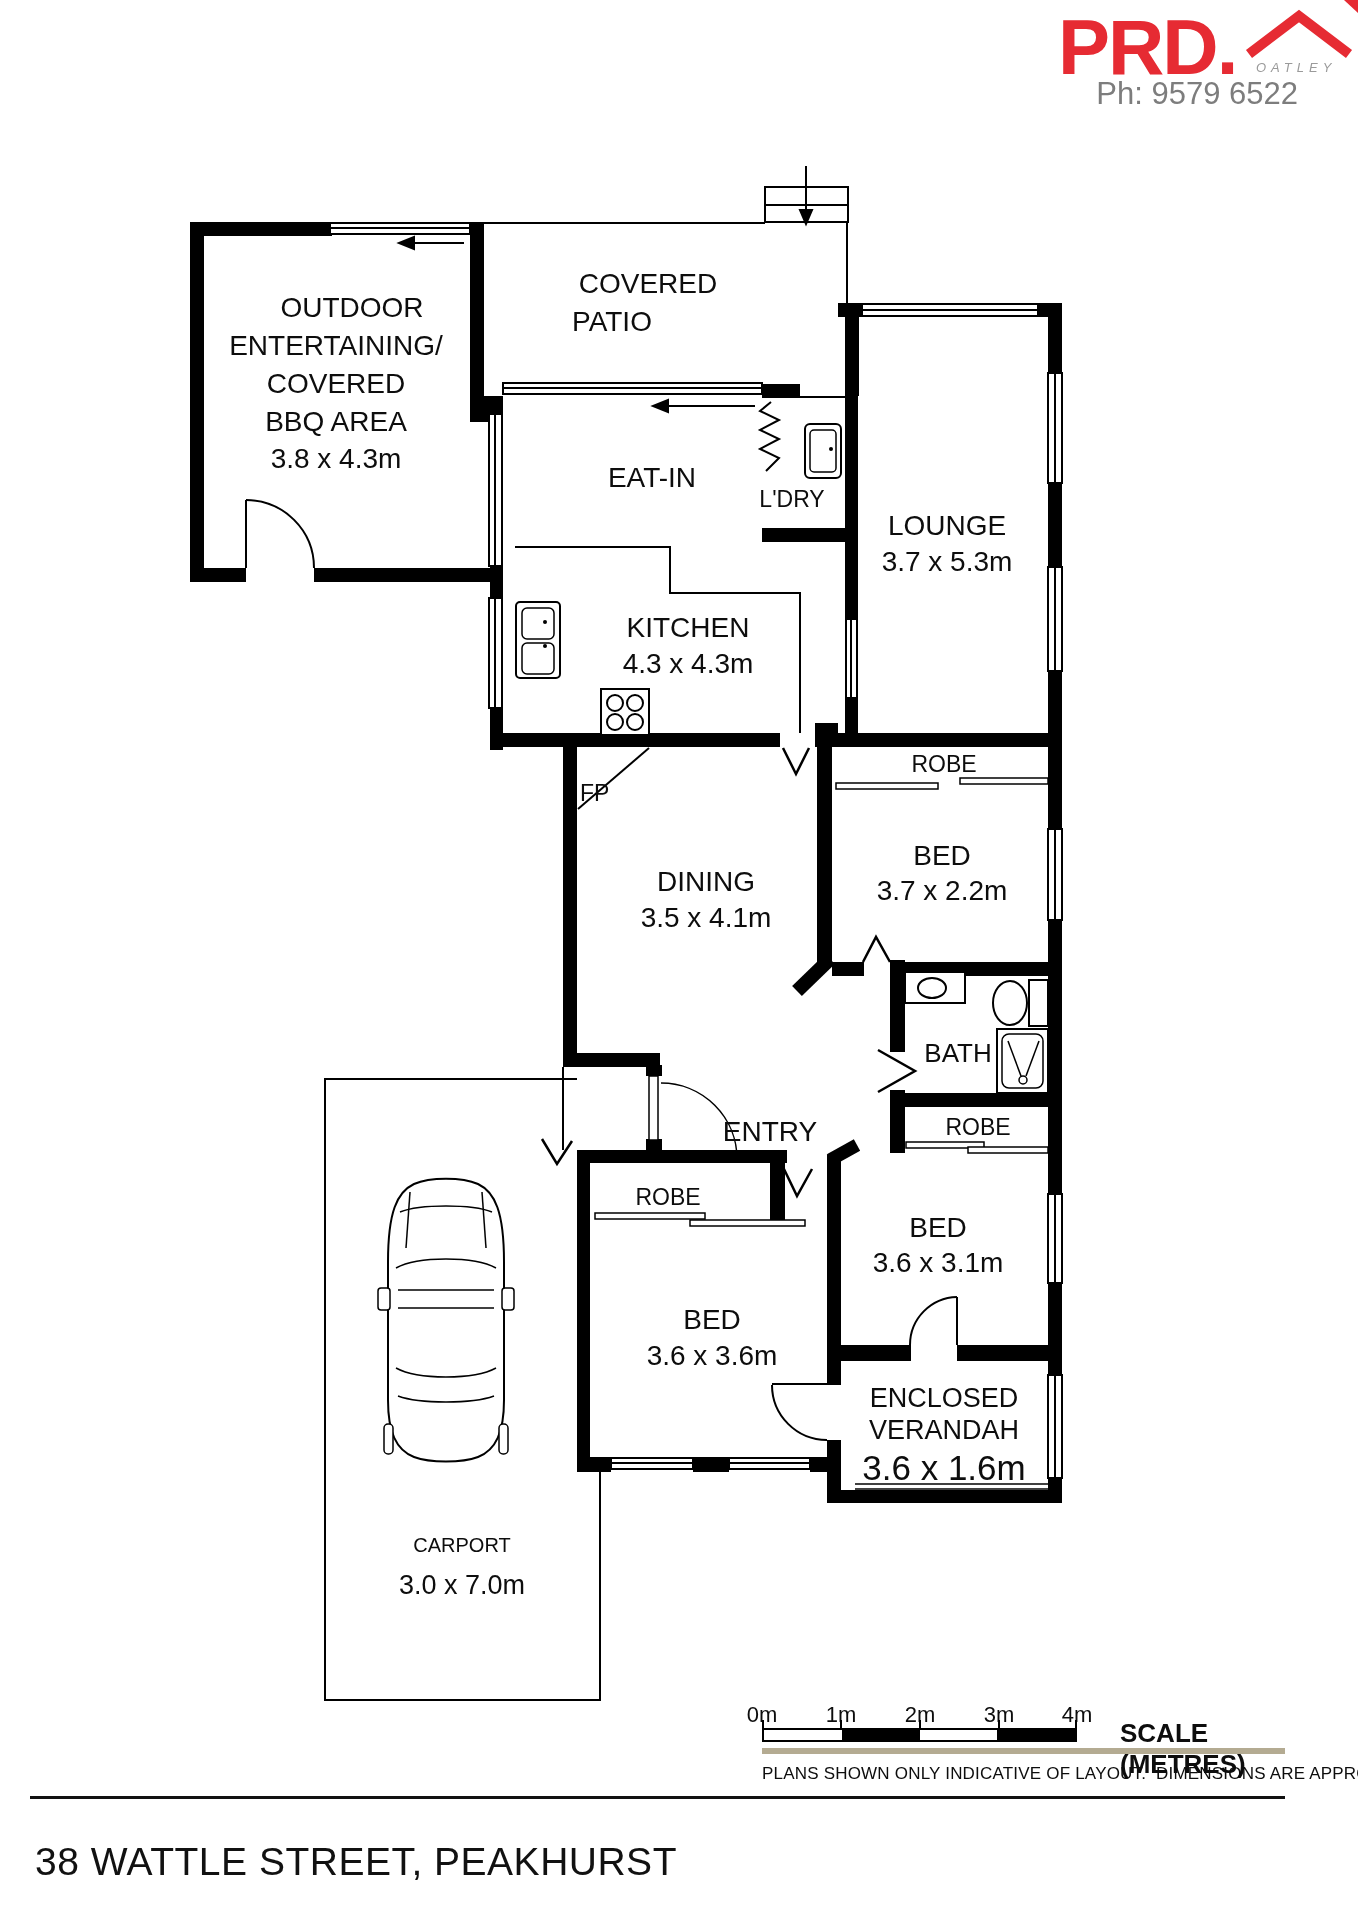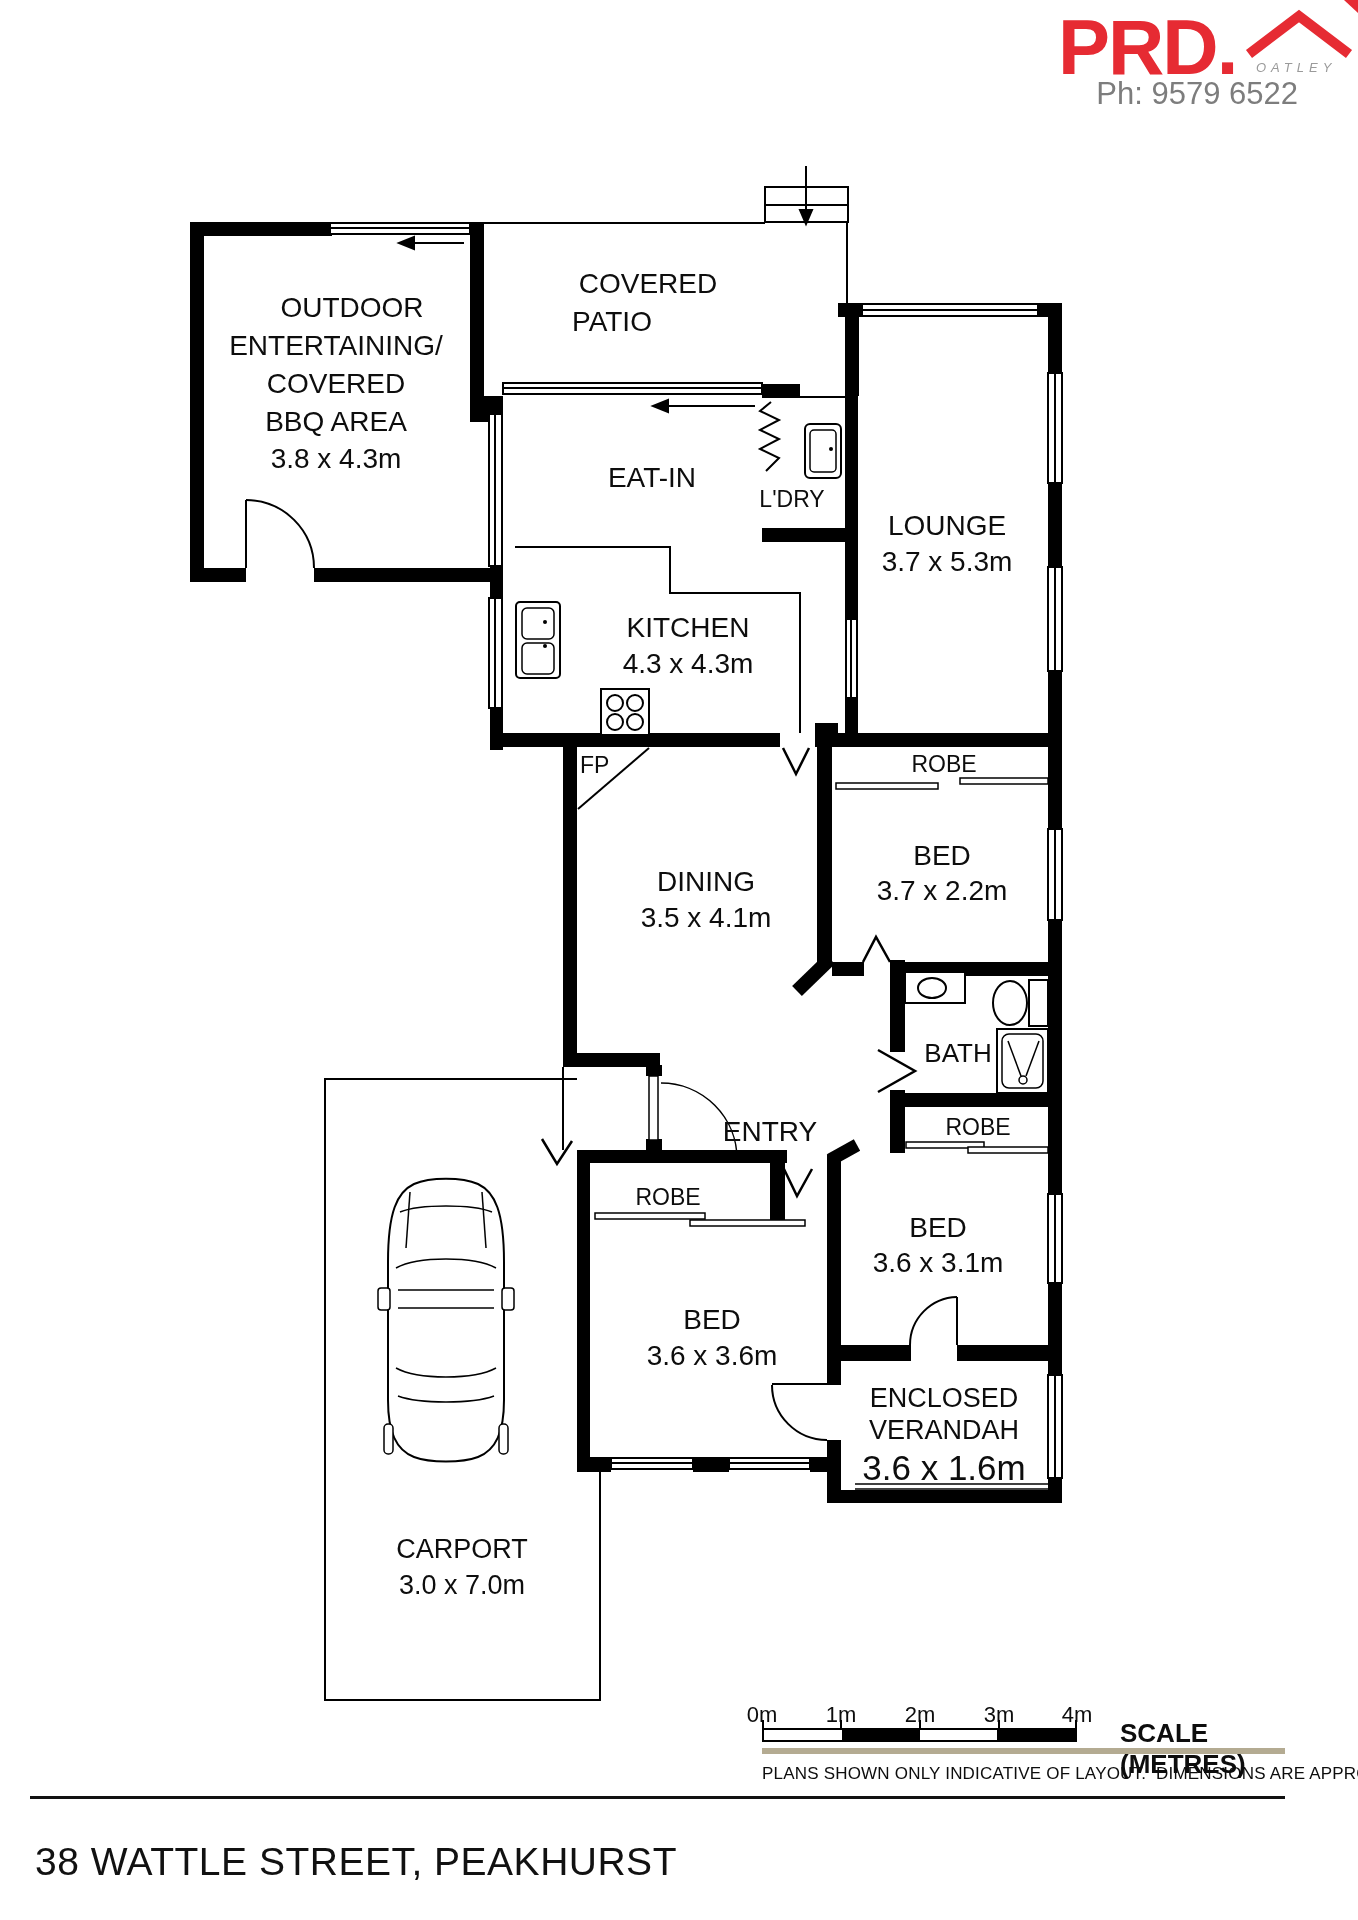--- a/index.html
+++ b/index.html
@@ -2,21 +2,21 @@
 <html style="--brand-red: #e62b33; --text-gray: #7d7d7d; --tan-line: #b4ab92;"><head>
 <meta charset="utf-8">
 <style>
   html,body{margin:0;padding:0;background:#fff;}
   body{width:1358px;height:1920px;position:relative;font-family:"Liberation Sans",sans-serif;color:#0d0d0d;overflow:hidden;}
   #page{position:absolute;inset:0;}
   svg.plan{position:absolute;left:0;top:0;z-index:1;}
   .lbl{position:absolute;z-index:2;white-space:nowrap;transform:translateX(-50%);font-size:28px;color:#0d0d0d;}
   .lbl.sm{font-size:23px;}
   .lbl.md{font-size:26px;}
-  .lbl.left{transform:none;}
+  .lbl.left{transform:none;margin-top:28px;}
   .brand{position:absolute;left:1058px;top:2px;font-size:78px;font-weight:700;color:var(--brand-red,#e62b33);letter-spacing:-2px;z-index:3;}
   .oatley{position:absolute;left:1256px;top:60px;font-size:13px;letter-spacing:5px;color:#9a9a9a;z-index:3;font-style:italic;}
   .phone{position:absolute;left:1038px;top:76px;width:260px;text-align:right;font-size:31px;color:#7d7d7d;z-index:3;}
   .roofsvg{position:absolute;left:1243px;top:8px;z-index:3;}
   .scale-wrap{position:absolute;left:762px;top:1702px;width:316px;z-index:2;}
   .scale-ticklbl{position:absolute;top:0;font-size:22px;transform:translateX(-50%);}
   .scale-bar{position:absolute;top:26px;left:0;width:315px;height:14px;border:2px solid #000;display:flex;box-sizing:border-box;}
   .scale-bar span{flex:1;}
   .seg-w{background:#fff;} .seg-b{background:#000;}
   .tick{position:absolute;top:18px;width:2px;height:10px;background:#000;}
@@ -296,21 +296,21 @@
   <div class="lbl" style="left:938px;top:1212px">BED</div>
   <div class="lbl" style="left:938px;top:1247px">3.6 x 3.1m</div>
 
   <div class="lbl" style="left:712px;top:1304px">BED</div>
   <div class="lbl" style="left:712px;top:1340px">3.6 x 3.6m</div>
 
   <div class="lbl" style="left:944px;top:1383px;font-size:27px">ENCLOSED</div>
   <div class="lbl" style="left:944px;top:1415px;font-size:27px">VERANDAH</div>
   <div class="lbl" style="left:944px;top:1448px;font-size:35px">3.6 x 1.6m</div>
 
-  <div class="lbl" style="left:462px;top:1534px;font-size:27px">CARPORT</div>
+  <div class="lbl" style="left:462px;top:1534px;font-size:20px">CARPORT</div>
   <div class="lbl" style="left:462px;top:1570px;font-size:27px">3.0 x 7.0m</div>
 
   <div class="scale-wrap">
     <div class="scale-ticklbl" style="left:0px">0m</div>
     <div class="scale-ticklbl" style="left:79px">1m</div>
     <div class="scale-ticklbl" style="left:158px">2m</div>
     <div class="scale-ticklbl" style="left:237px">3m</div>
     <div class="scale-ticklbl" style="left:315px">4m</div>
     <div class="tick" style="left:0px"></div>
     <div class="tick" style="left:78px"></div>

